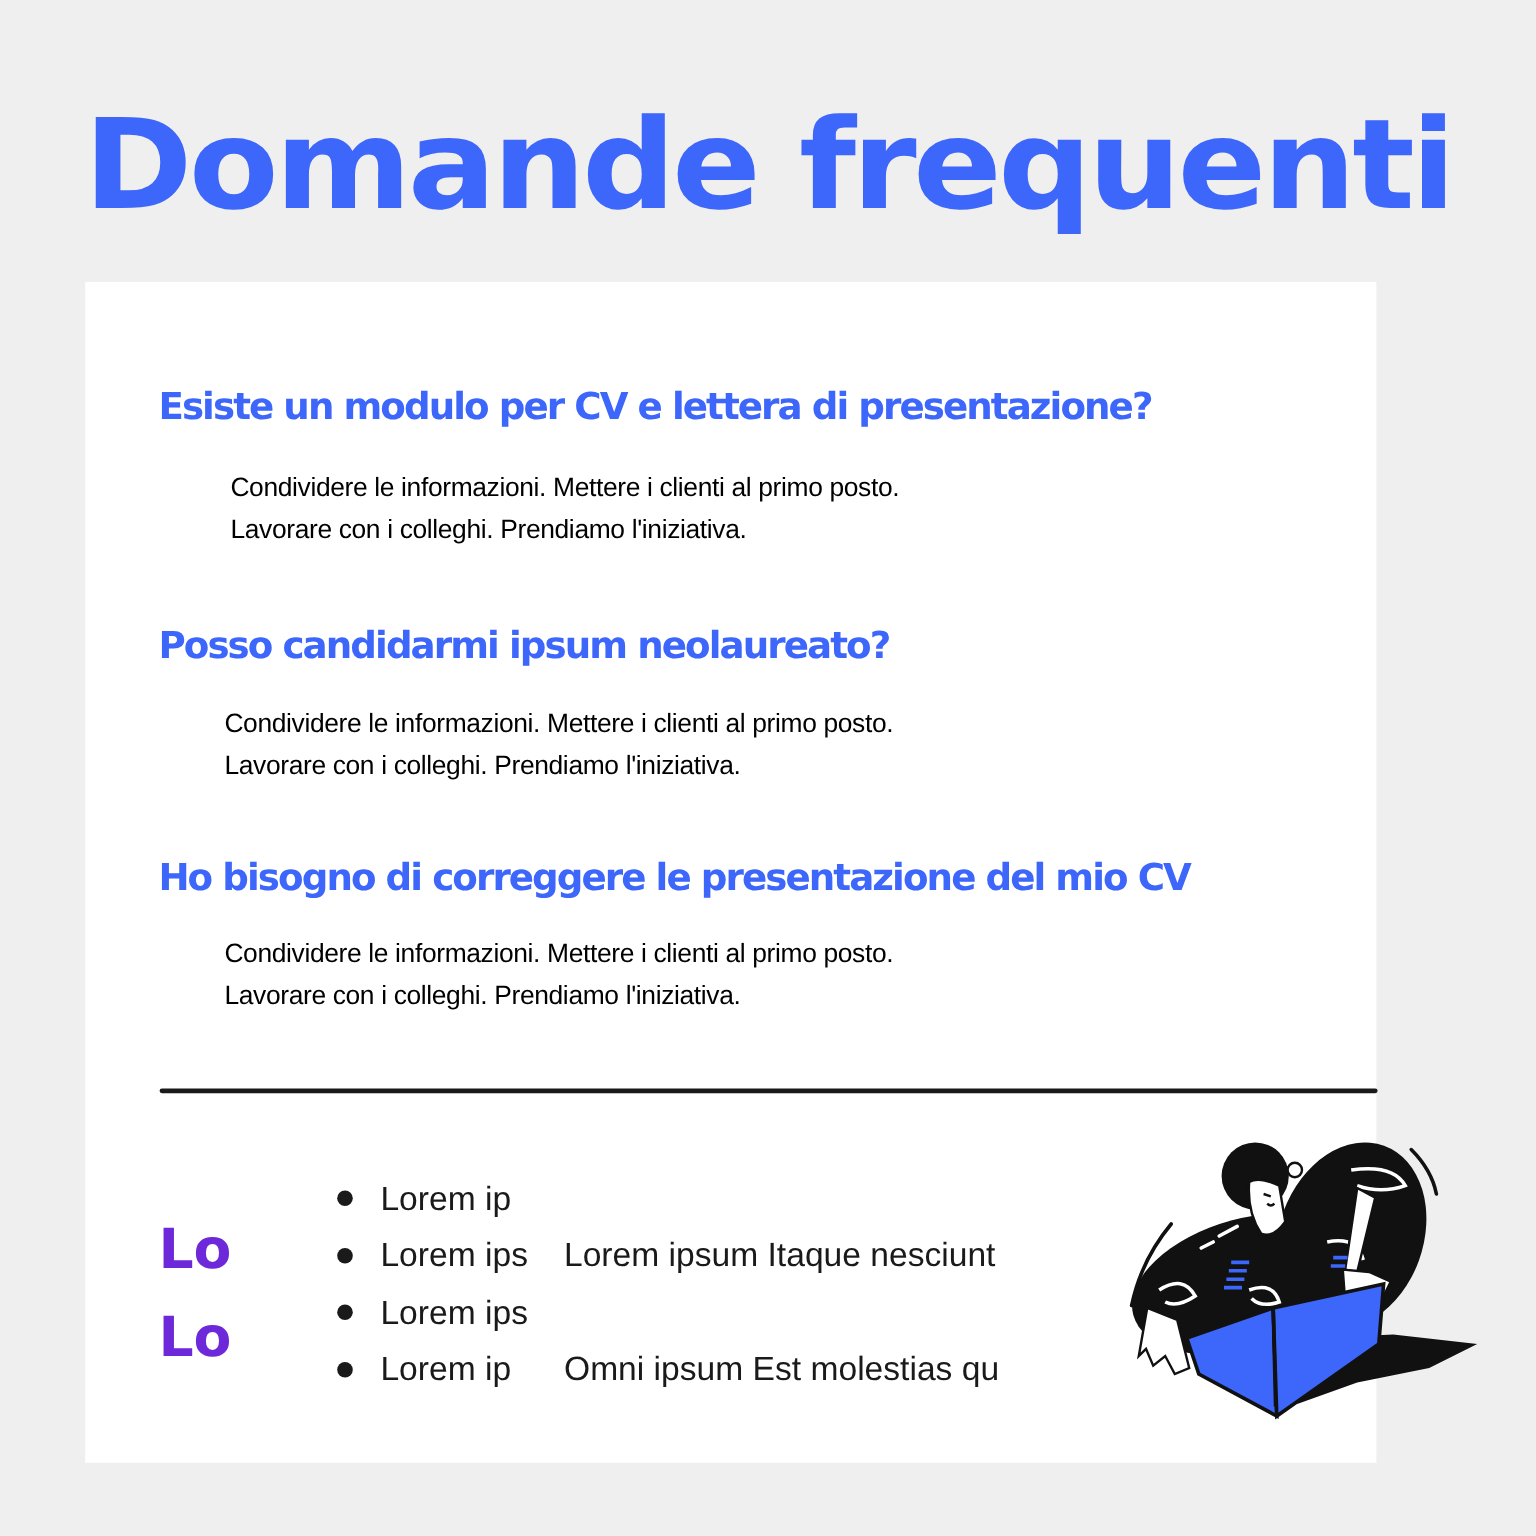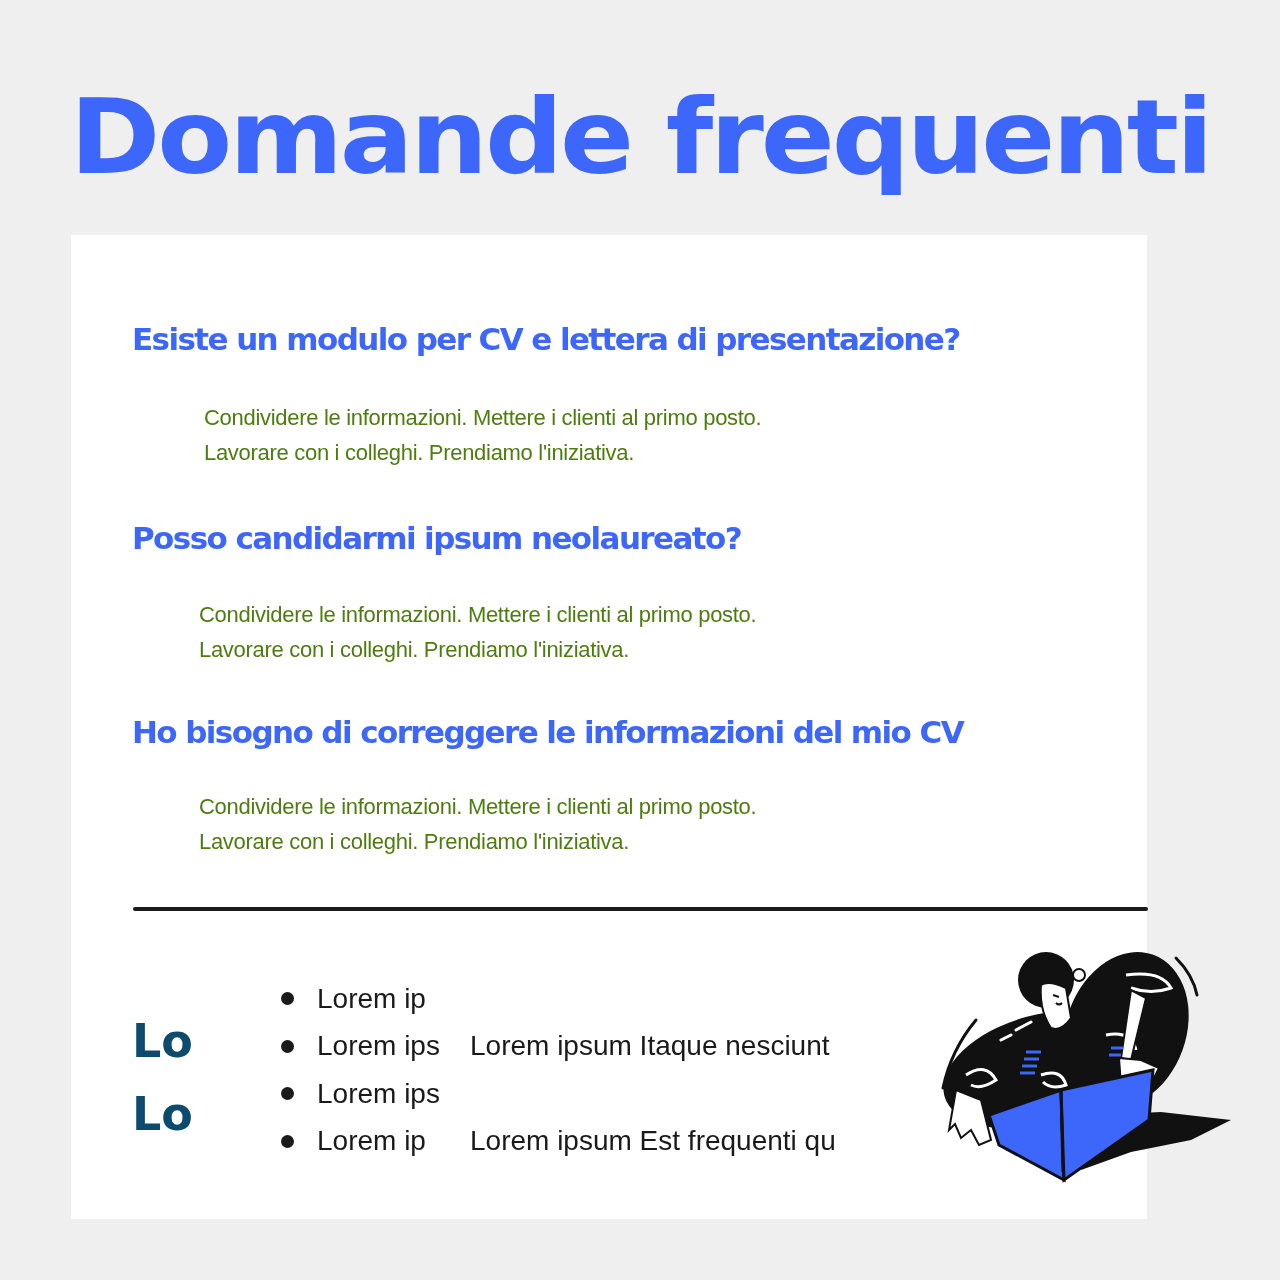--- a/index.html
+++ b/index.html
@@ -46,46 +46,46 @@
     font-family: "DejaVu Sans", sans-serif;
     font-weight: bold;
     font-size: 31px;
     letter-spacing: -1.6px;
     color: #3d66fa;
     white-space: nowrap;
     line-height: 40px;
   }
   .faq-answer {
     position: absolute;
-    margin: 12px;
+    margin: 0;
     font-family: "Liberation Sans", sans-serif;
     font-size: 22px;
     line-height: 35px;
-    color: #4d7c0f;
+    color: #000000;
     letter-spacing: -0.3px;
   }
   .faq-answer span { display: block; white-space: nowrap; }
   .divider {
     position: absolute;
     left: 62px;
     top: 672px;
     width: 1015px;
     height: 4px;
     background: #1a1a1a;
     border-radius: 2px;
   }
   .lo-block {
     position: absolute;
     left: 61px;
     top: 770px;
     font-family: "DejaVu Sans", sans-serif;
     font-weight: bold;
     font-size: 46px;
     line-height: 73px;
-    color: #0c4a6e;
+    color: #6d28d9;
   }
   .lo-block span { display: block; }
   .bullet-list {
     position: absolute;
     left: 210px;
     top: 740px;
     margin: 0;
     padding: 0;
     list-style: none;
   }
@@ -131,21 +131,21 @@
 
   <div class="faq-item">
     <h2 class="faq-question" style="top:283px;">Posso candidarmi ipsum neolaureato?</h2>
     <p class="faq-answer" style="left:116px; top:350px;">
       <span>Condividere le informazioni. Mettere i clienti al primo posto.</span>
       <span>Lavorare con i colleghi. Prendiamo l'iniziativa.</span>
     </p>
   </div>
 
   <div class="faq-item">
-    <h2 class="faq-question" style="top:477px;">Ho bisogno di correggere le informazioni del mio CV</h2>
+    <h2 class="faq-question" style="top:477px;">Ho bisogno di correggere le presentazione del mio CV</h2>
     <p class="faq-answer" style="left:116px; top:542px;">
       <span>Condividere le informazioni. Mettere i clienti al primo posto.</span>
       <span>Lavorare con i colleghi. Prendiamo l'iniziativa.</span>
     </p>
   </div>
 
   <div class="divider"></div>
 
   <div class="lo-block">
     <span>Lo</span>
@@ -162,21 +162,21 @@
       <span class="bullet-key">Lorem ips</span>
       <span class="bullet-value">Lorem ipsum Itaque nesciunt</span>
     </li>
     <li>
       <span class="bullet-dot"></span>
       <span class="bullet-key">Lorem ips</span>
     </li>
     <li>
       <span class="bullet-dot"></span>
       <span class="bullet-key">Lorem ip</span>
-      <span class="bullet-value">Lorem ipsum Est frequenti qu</span>
+      <span class="bullet-value">Omni ipsum Est molestias qu</span>
     </li>
   </ul>
 
   <svg class="illustration" viewBox="0 0 310 250" xmlns="http://www.w3.org/2000/svg">
 
     <path d="M170 175 L230 172 L300 180 L260 200 L200 212 L150 230 Z" fill="#111"></path>
 
     <path d="M245 18 Q262 35 266 55" stroke="#111" stroke-width="3" fill="none" stroke-linecap="round"></path>
     <path d="M45 80 Q20 110 12 148" stroke="#111" stroke-width="3" fill="none" stroke-linecap="round"></path>
 

